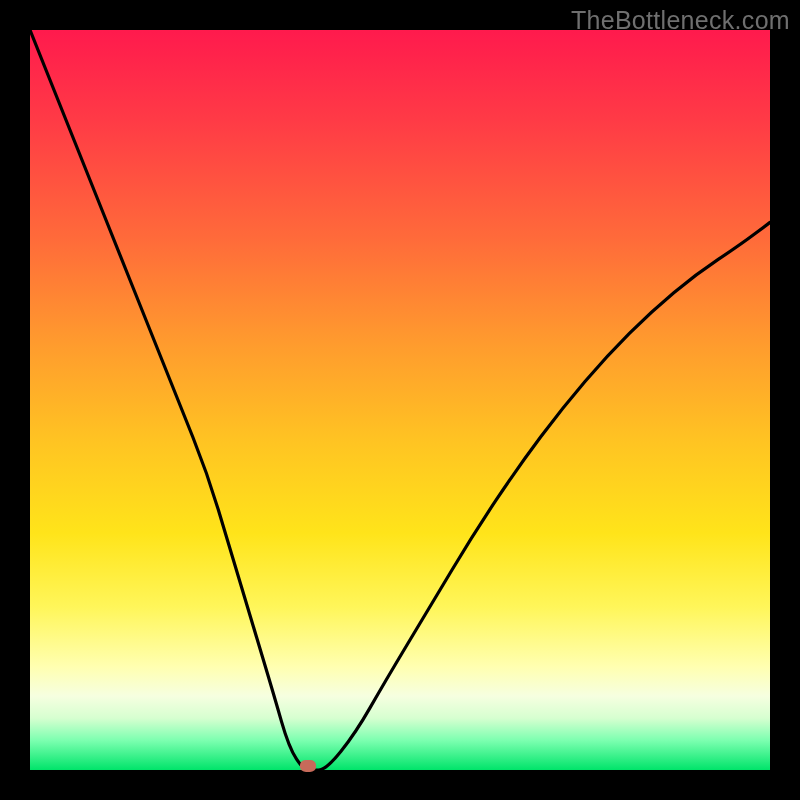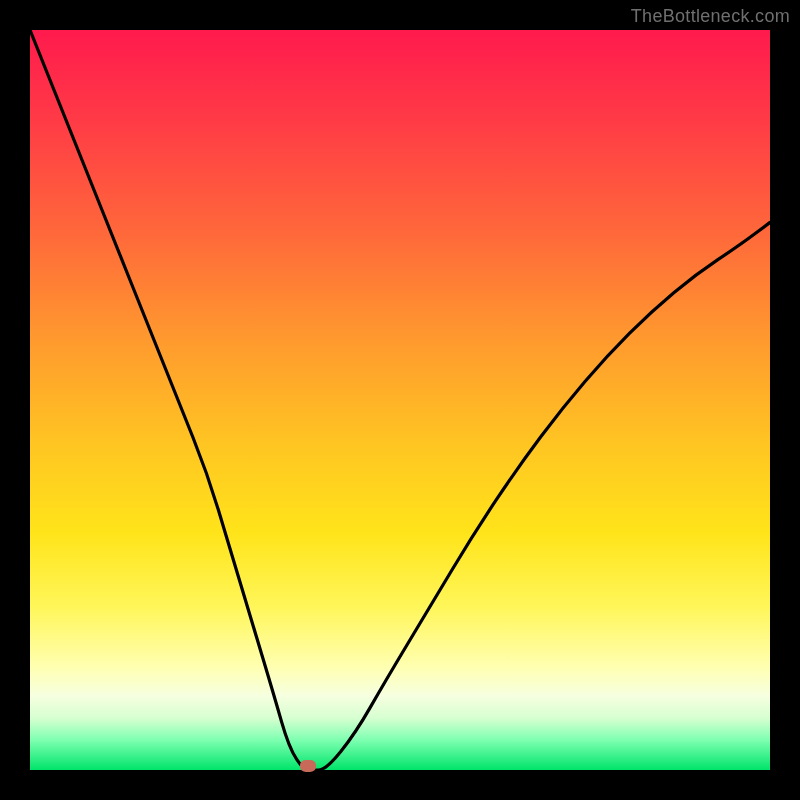--- a/index.html
+++ b/index.html
@@ -40,21 +40,21 @@
       #d6ffd0 93%,
       #7cffb0 96%,
       #00e46a 100%
     );
   }
   .watermark {
     position: absolute;
     top: 6px;
     right: 10px;
     color: #6f6f6f;
-    font-size: 18px;
+    font-size: 25px;
     font-weight: 500;
     letter-spacing: 0.3px;
     user-select: none;
   }
   svg.curve-layer {
     position: absolute;
     left: 0;
     top: 0;
     width: 740px;
     height: 740px;

